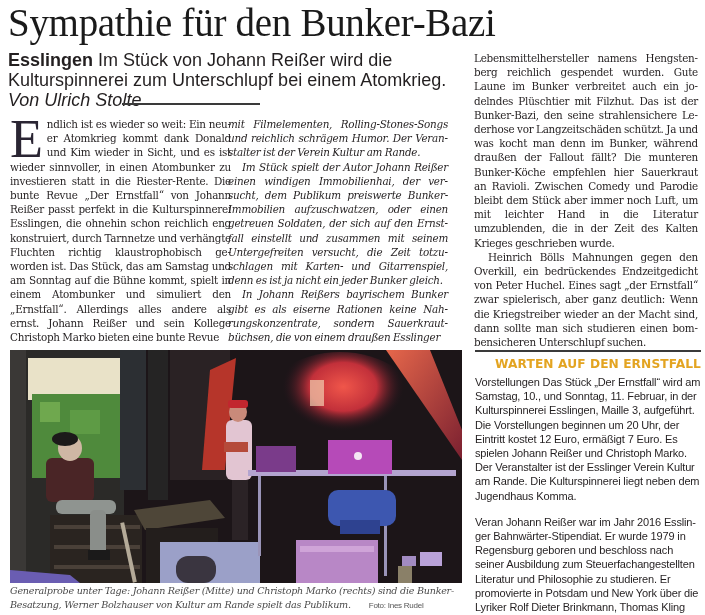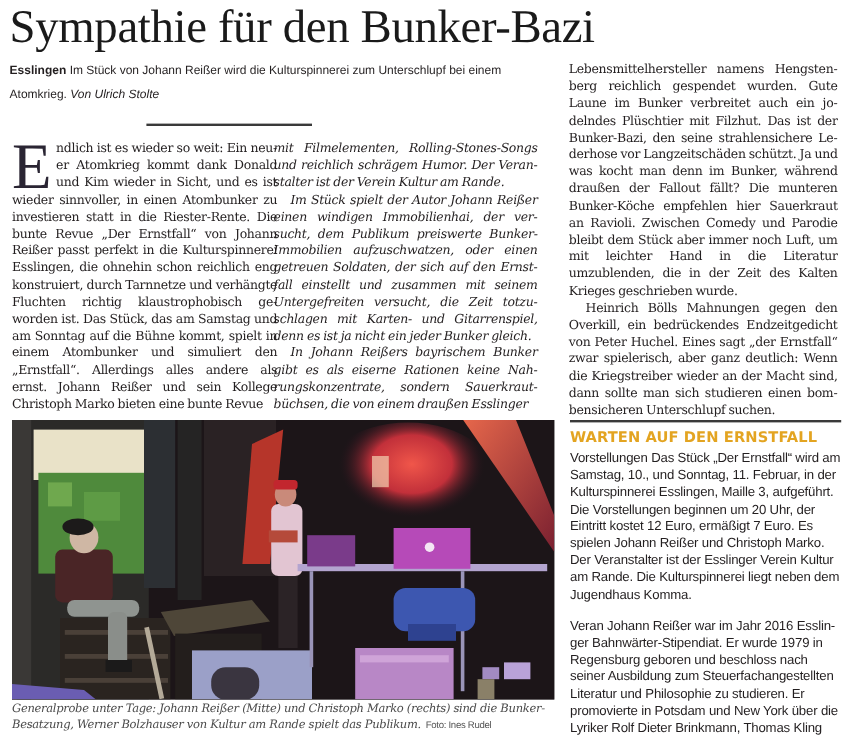--- a/index.html
+++ b/index.html
@@ -9,21 +9,21 @@
     .headline {
       position: absolute; left: 8px; top: 0px; width: 700px;
       font-family: "Liberation Serif", serif;
       font-size: 39px; line-height: 46px; letter-spacing: -0.3px;
       color: #1a1a1a; font-weight: normal; white-space: nowrap;
     }
 
     .teaser {
       position: absolute; left: 8px; top: 50px; width: 450px;
       font-family: "Liberation Sans", sans-serif;
-      font-size: 10px; line-height: 20px; color: #231f20;
+      font-size: 18px; line-height: 20px; color: #231f20;
     }
     .teaser .dateline { font-weight: bold; }
     .teaser .byline { font-style: italic; }
 
     .rule-short {
       position: absolute; left: 122px; top: 103px; width: 138px; height: 2px;
       background: #3a3a3a;
     }
 
     .col {
@@ -52,32 +52,33 @@
     }
     .photo svg { display: block; }
 
     .caption {
       position: absolute; left: 10px; top: 584px; width: 455px;
       font-family: "DejaVu Serif", serif; font-style: italic;
       font-size: 9.6px; line-height: 14px; color: #4a4a4a; letter-spacing: -0.25px;
     }
     .caption .credit {
       font-style: normal; font-family: "Liberation Sans", sans-serif;
-      font-size: 8px; color: #555; margin-left: 4px; text-align: center;
+      font-size: 8px; color: #555; margin-left: 18px; text-align: center;
     }
 
     .infobox {
       position: absolute; left: 475px; top: 350px; width: 226px;
       font-family: "Liberation Sans", sans-serif;
     }
     .infobox .rule { height: 2px; background: #3a3a3a; margin-bottom: 4px; }
     .infobox .box-title {
       font-family: "DejaVu Sans", sans-serif; font-weight: bold;
       color: #e3a421; font-size: 12.2px; line-height: 16px; letter-spacing: 0.1px;
       margin-bottom: 3px;
+      text-align: right;
     }
     .infobox p {
       font-size: 11px; line-height: 14.2px; color: #231f20; letter-spacing: -0.15px;
     }
     .infobox p + p { margin-top: 12px; }
     .infobox .lead { font-weight: normal; }
   </style>
 </head>
 <body>
 

